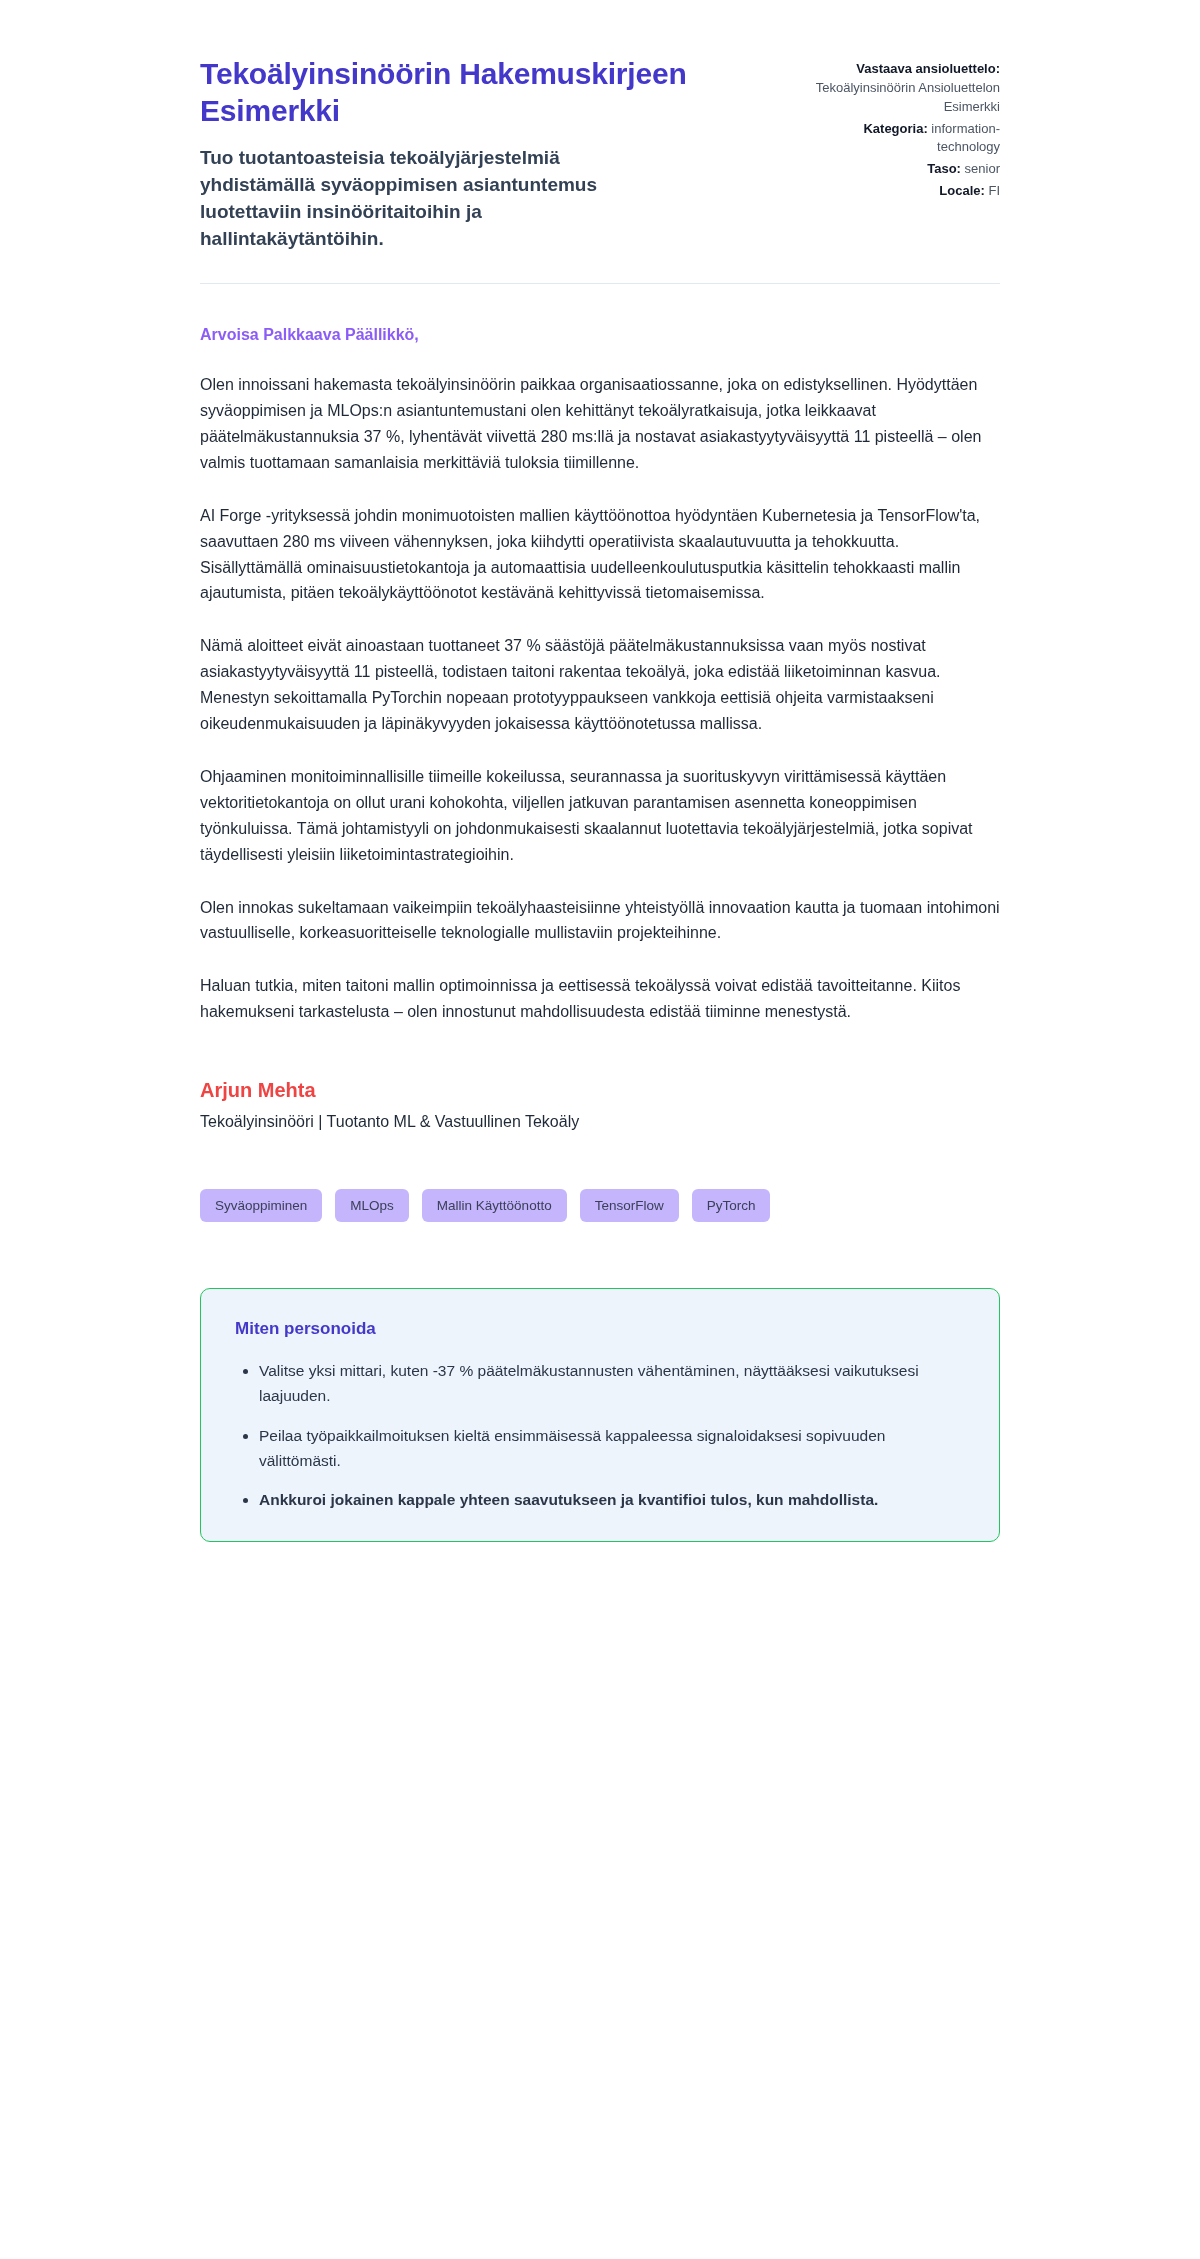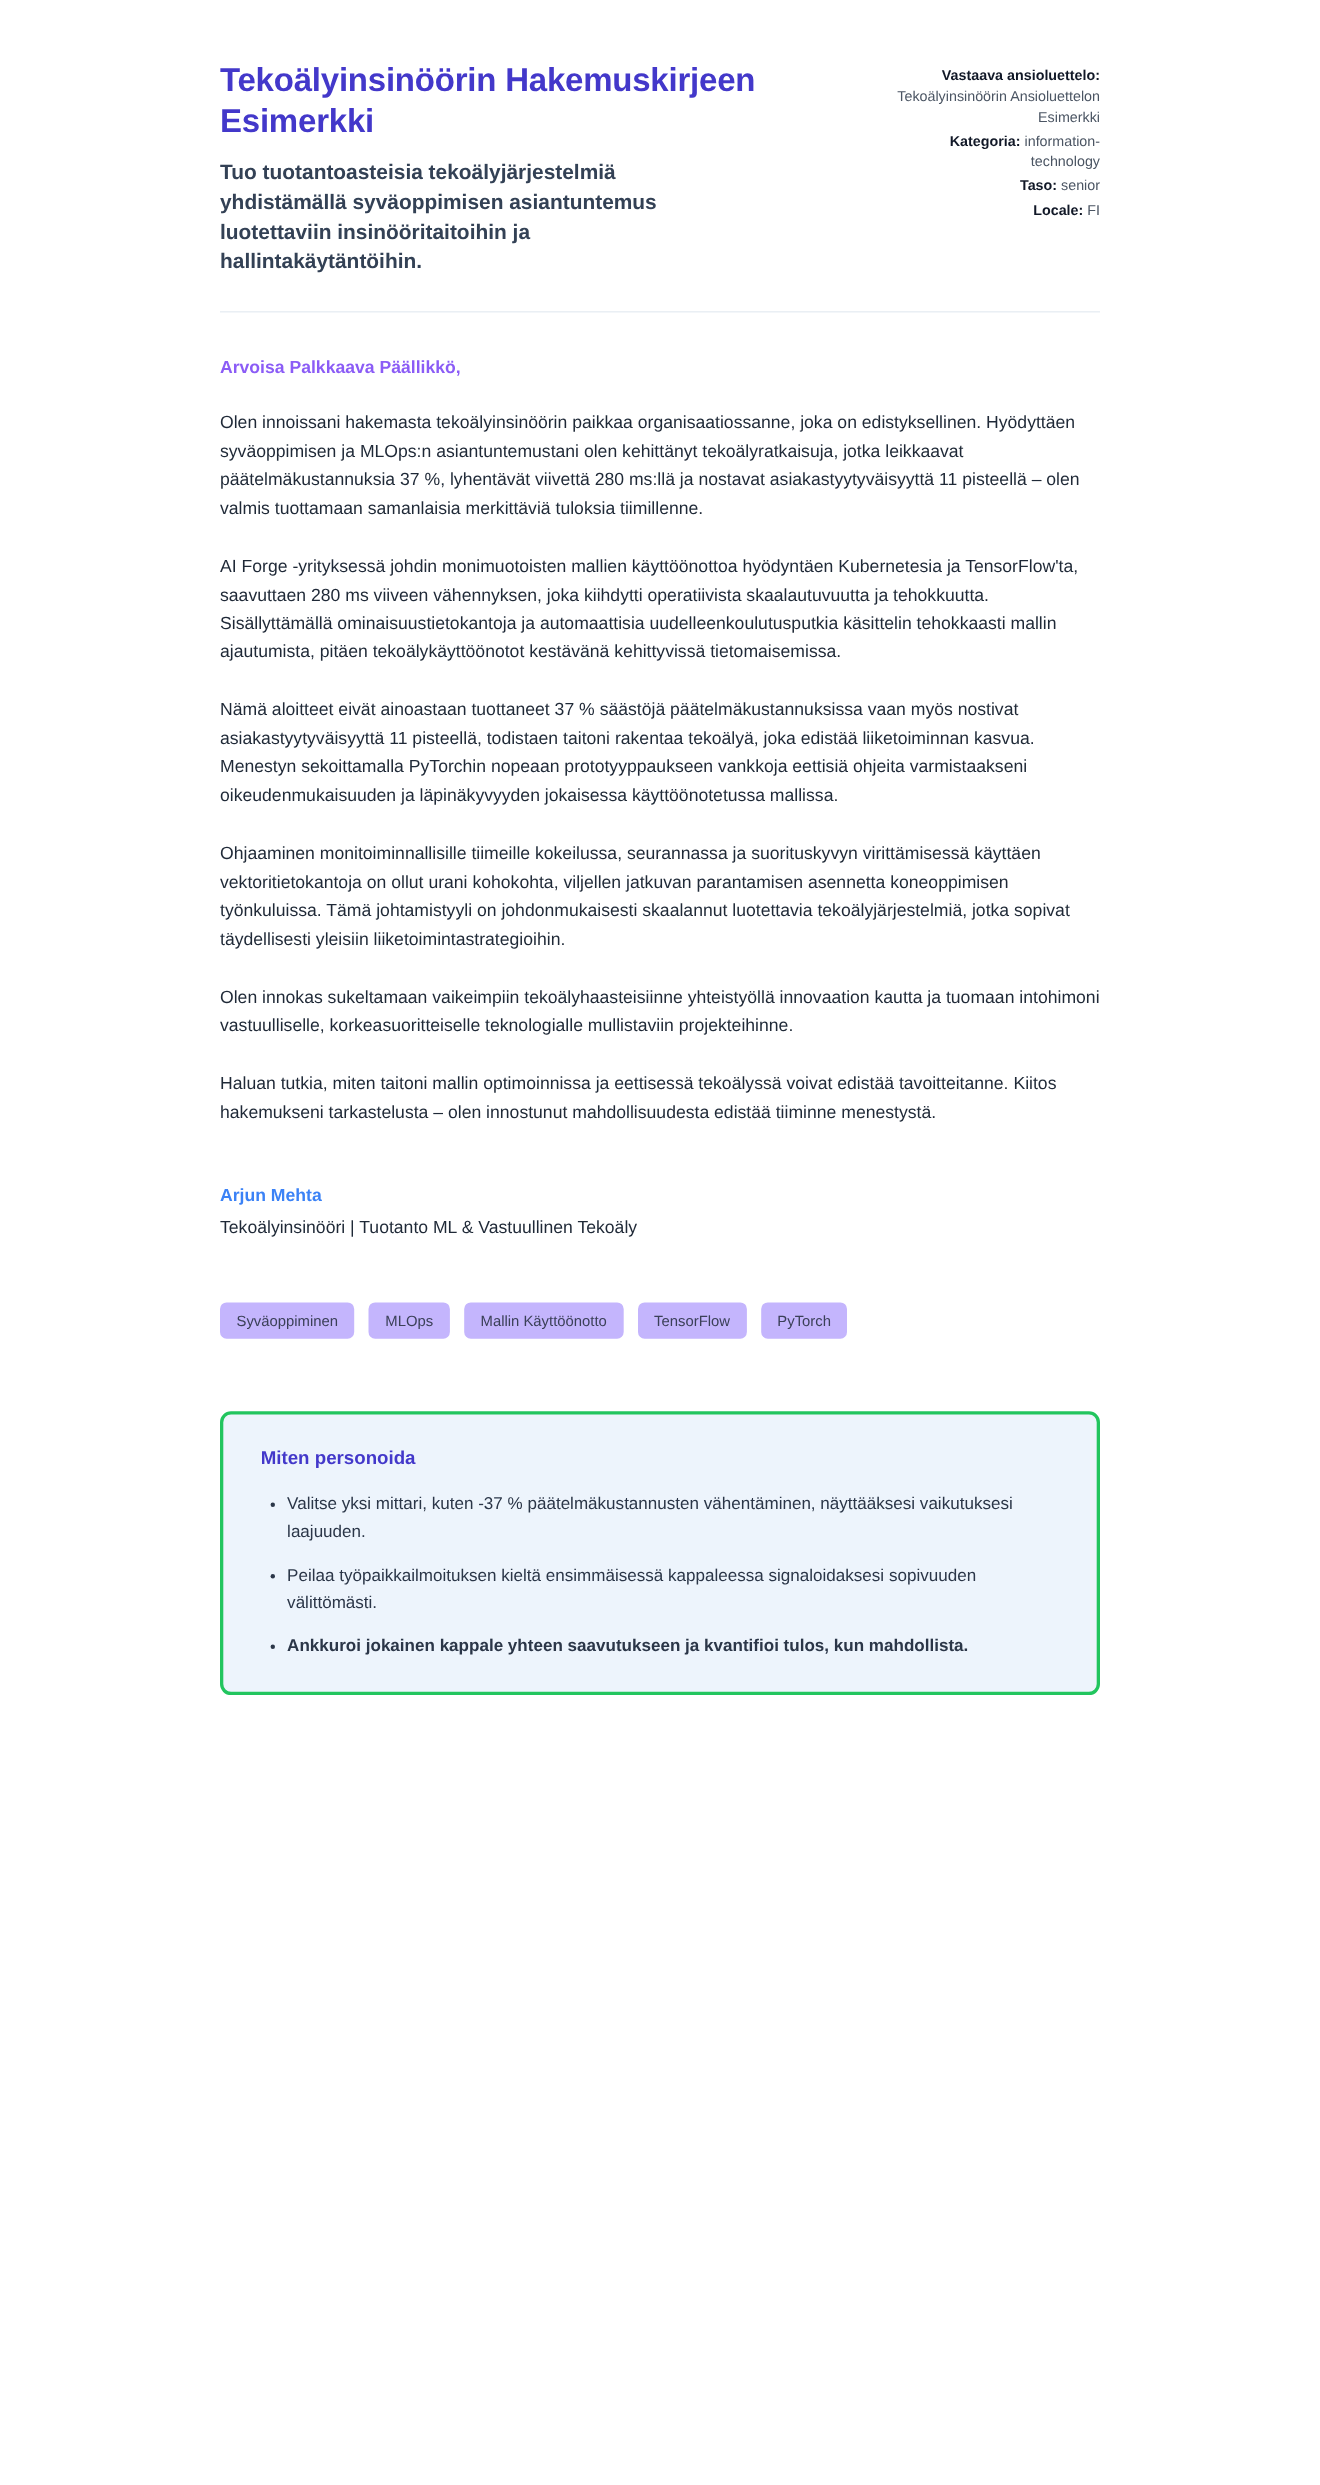--- a/index.html
+++ b/index.html
@@ -61,23 +61,23 @@
   }
   .para {
     font-size: 16px;
     line-height: 1.62;
     margin: 0 0 27px;
     max-width: 1048px;
     color: #1f2937;
   }
   .sig-name {
     font-weight: 700;
-    font-size: 16px;
+    font-size: 20px;
     margin: 54px 0 0;
-    color: #3b82f6;
+    color: #ef4444;
   }
   .sig-title {
     font-size: 16px;
     margin: 11px 0 0;
     color: #1f2937;
   }
 
   
   .tags { display: flex; gap: 13px; margin-top: 58px; flex-wrap: wrap; }
   .tag {
@@ -86,21 +86,21 @@
     font-size: 13.5px;
     padding: 9px 15px;
     border-radius: 6px;
     white-space: nowrap;
   }
 
   
   .tips {
     margin-top: 66px;
     background: #edf4fc;
-    border: 3px solid #22c55e;
+    border: 1px solid #22c55e;
     border-radius: 10px;
     padding: 30px 34px 28px;
   }
   .tips-title {
     color: #4338ca;
     font-size: 17px;
     font-weight: 700;
     margin: 0 0 20px;
   }
   .tips ul { margin: 0; padding-left: 24px; }

